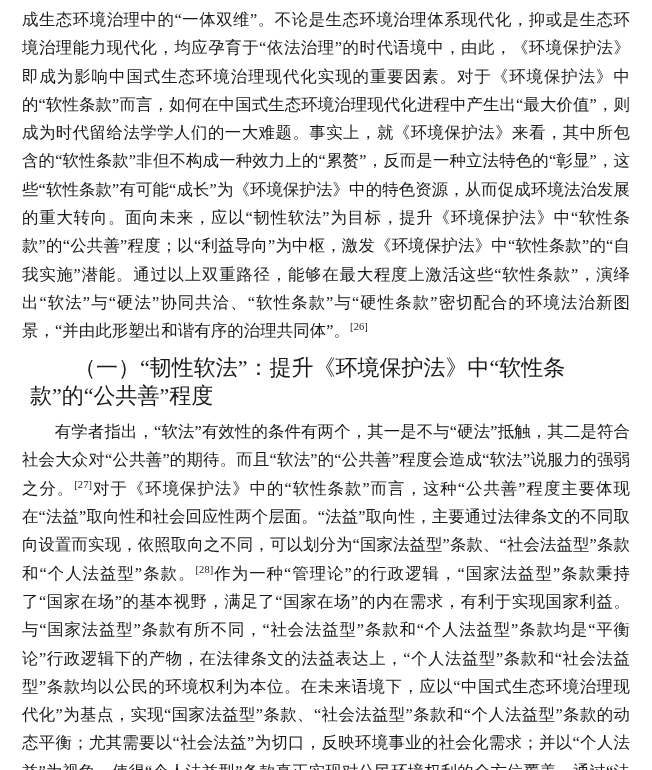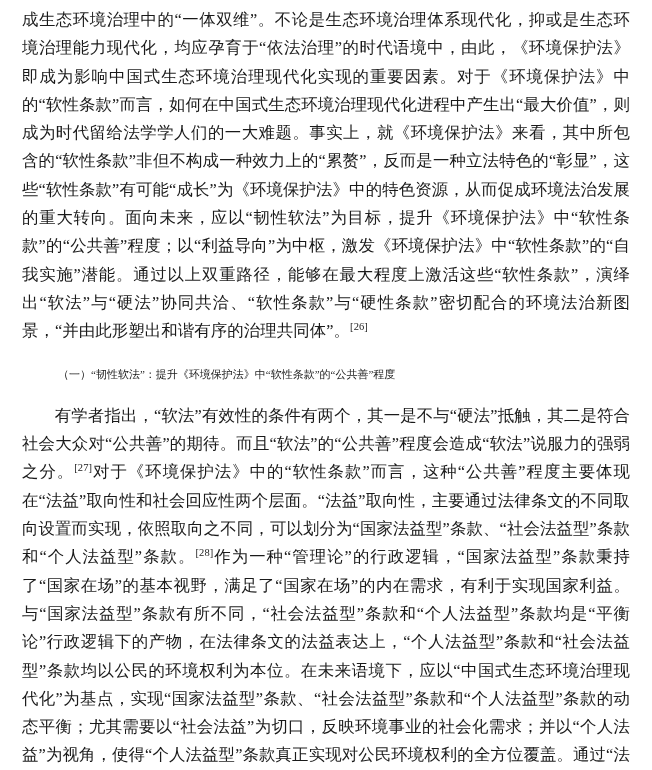--- a/index.html
+++ b/index.html
@@ -27,24 +27,24 @@
     text-align: justify;
     text-justify: inter-ideograph;
     margin: 0;
     letter-spacing: 0.1px;
     word-break: break-all;
   }
   .indent {
     text-indent: 2em;
   }
   .heading {
-    font-size: 11px;
+    font-size: 22px;
     line-height: 28.3px;
     text-indent: 2em;
-    margin: 14px;
+    margin: 8px;
     text-align: left;
   }
   sup {
     font-size: 10.5px;
     vertical-align: super;
     line-height: 0;
   }
 </style>
 </head>
 <body>

